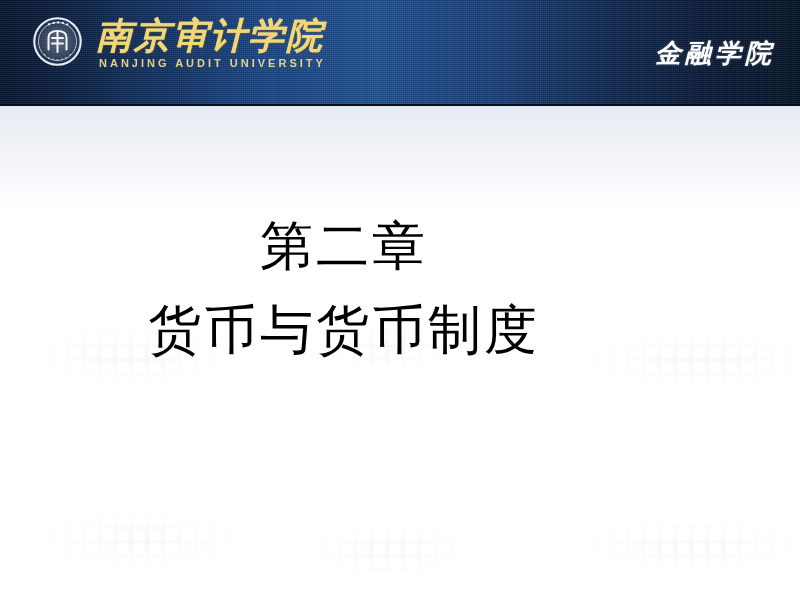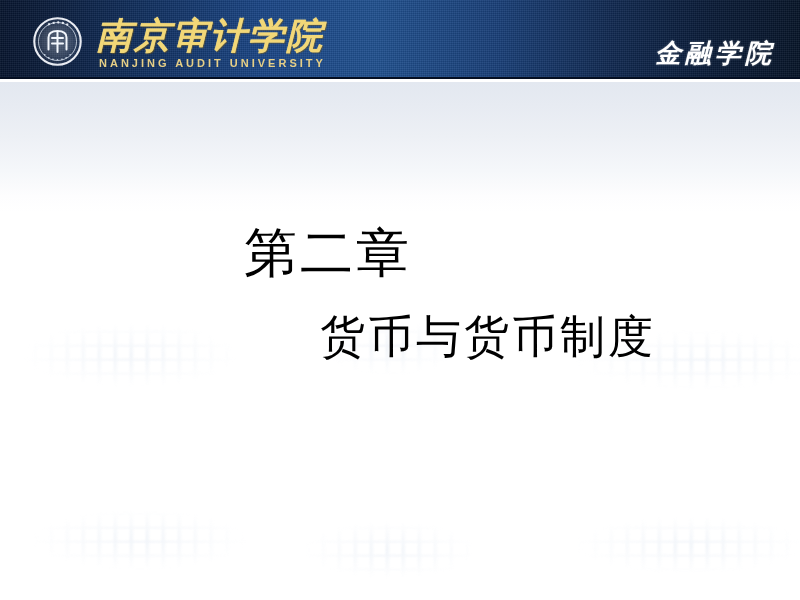--- a/index.html
+++ b/index.html
@@ -71,21 +71,21 @@
       radial-gradient(ellipse 120px 40px at 390px 250px, #000 0%, transparent 72%),
       radial-gradient(ellipse 160px 40px at 690px 245px, #000 0%, transparent 72%);
   }
 
   
   .header {
     position: absolute;
     left: 0;
     top: 0;
     width: 800px;
-    height: 79px;
+    height: 106px;
     overflow: hidden;
     background: linear-gradient(to right,
         #07152e 0%,
         #0b1d3c 6%,
         #11305f 18%,
         #1b4686 33%,
         #21518f 47%,
         #1a4079 62%,
         #112a52 76%,
         #0a1c39 88%,
@@ -166,40 +166,40 @@
     letter-spacing: 4px;
     color: #ffffff;
     text-shadow: 0 0 2px rgba(255,255,255,0.45);
     white-space: nowrap;
   }
 
   
   .title-block {
     position: absolute;
     left: 0;
-    top: 214px;
+    top: 207px;
     width: 656px;
     text-align: center;
+    padding-left: 16px;
   }
   .title-line-1 {
     font-family: "DejaVu Serif", "Liberation Serif", serif;
     font-size: 53px;
     line-height: 78px;
     letter-spacing: 3px;
     color: #000000;
     white-space: nowrap;
   }
   .title-line-2 {
     font-family: "DejaVu Serif", "Liberation Serif", serif;
-    font-size: 45px;
+    font-size: 53px;
     line-height: 90px;
     letter-spacing: 3px;
     color: #000000;
     white-space: nowrap;
-    text-align: right;
   }
 </style>
 </head>
 <body>
 
 <div class="slide">
 
   <div class="bg-wash"></div>
   <div class="bg-watermark"></div>
 

